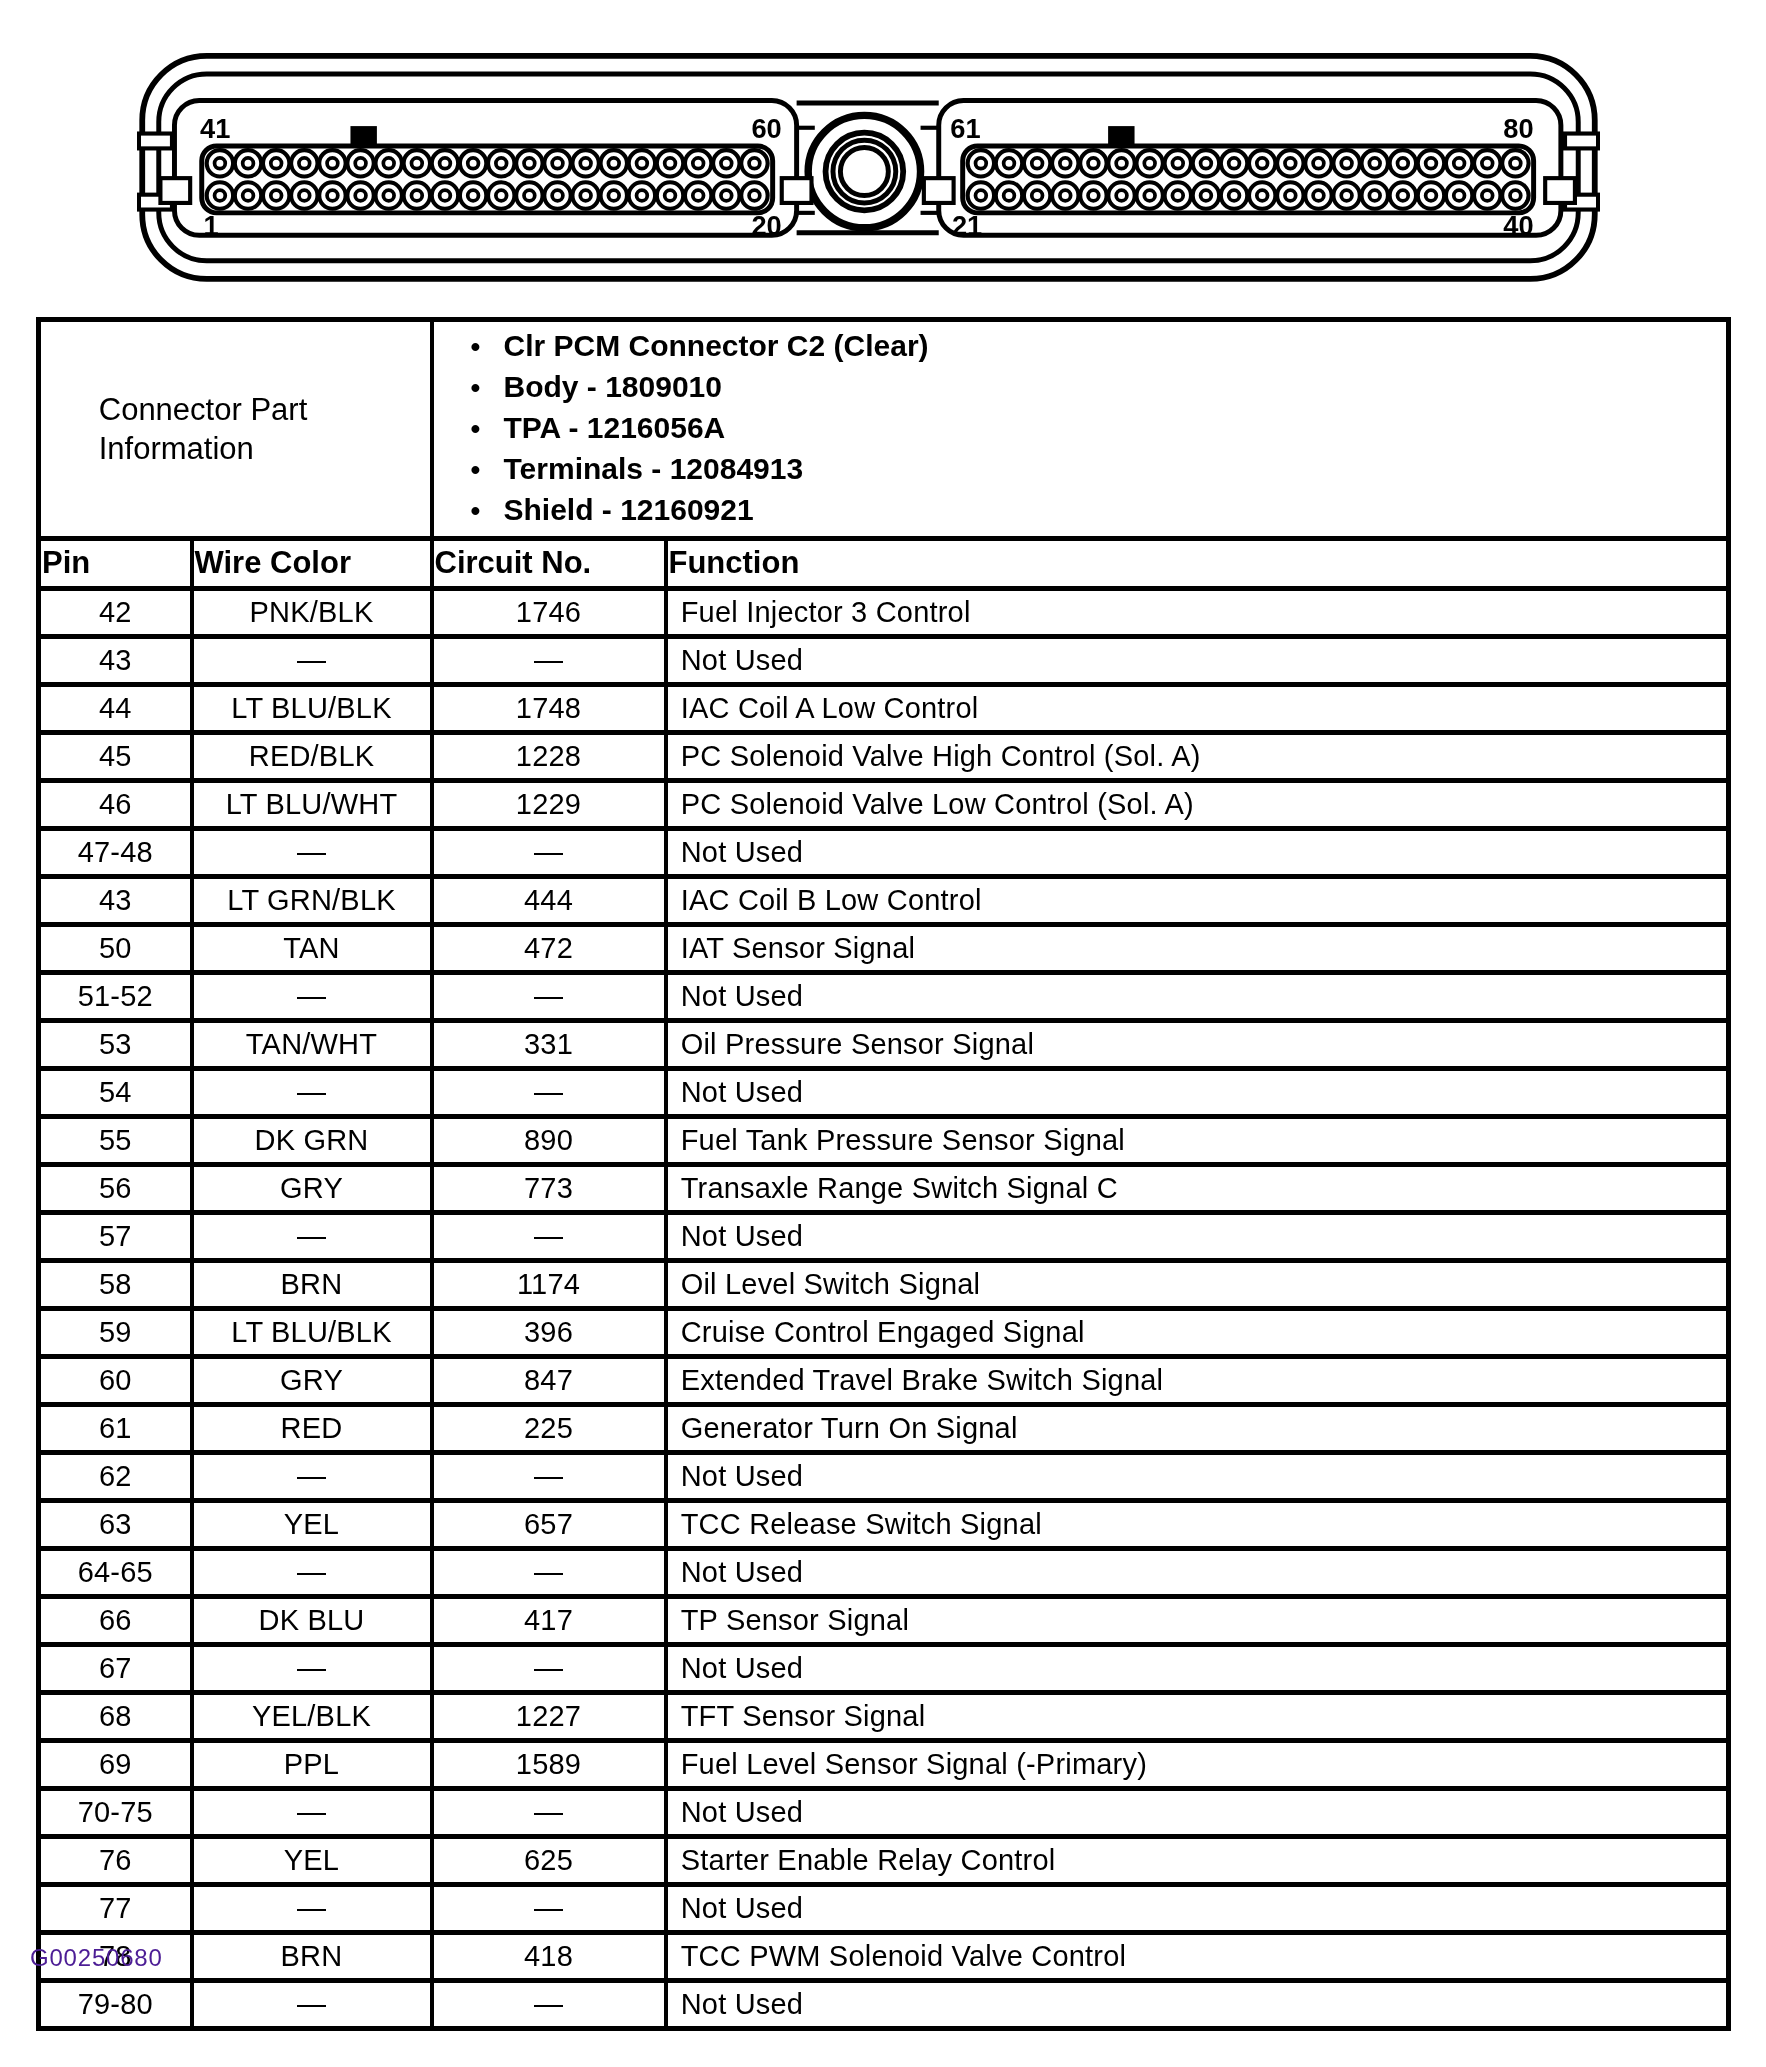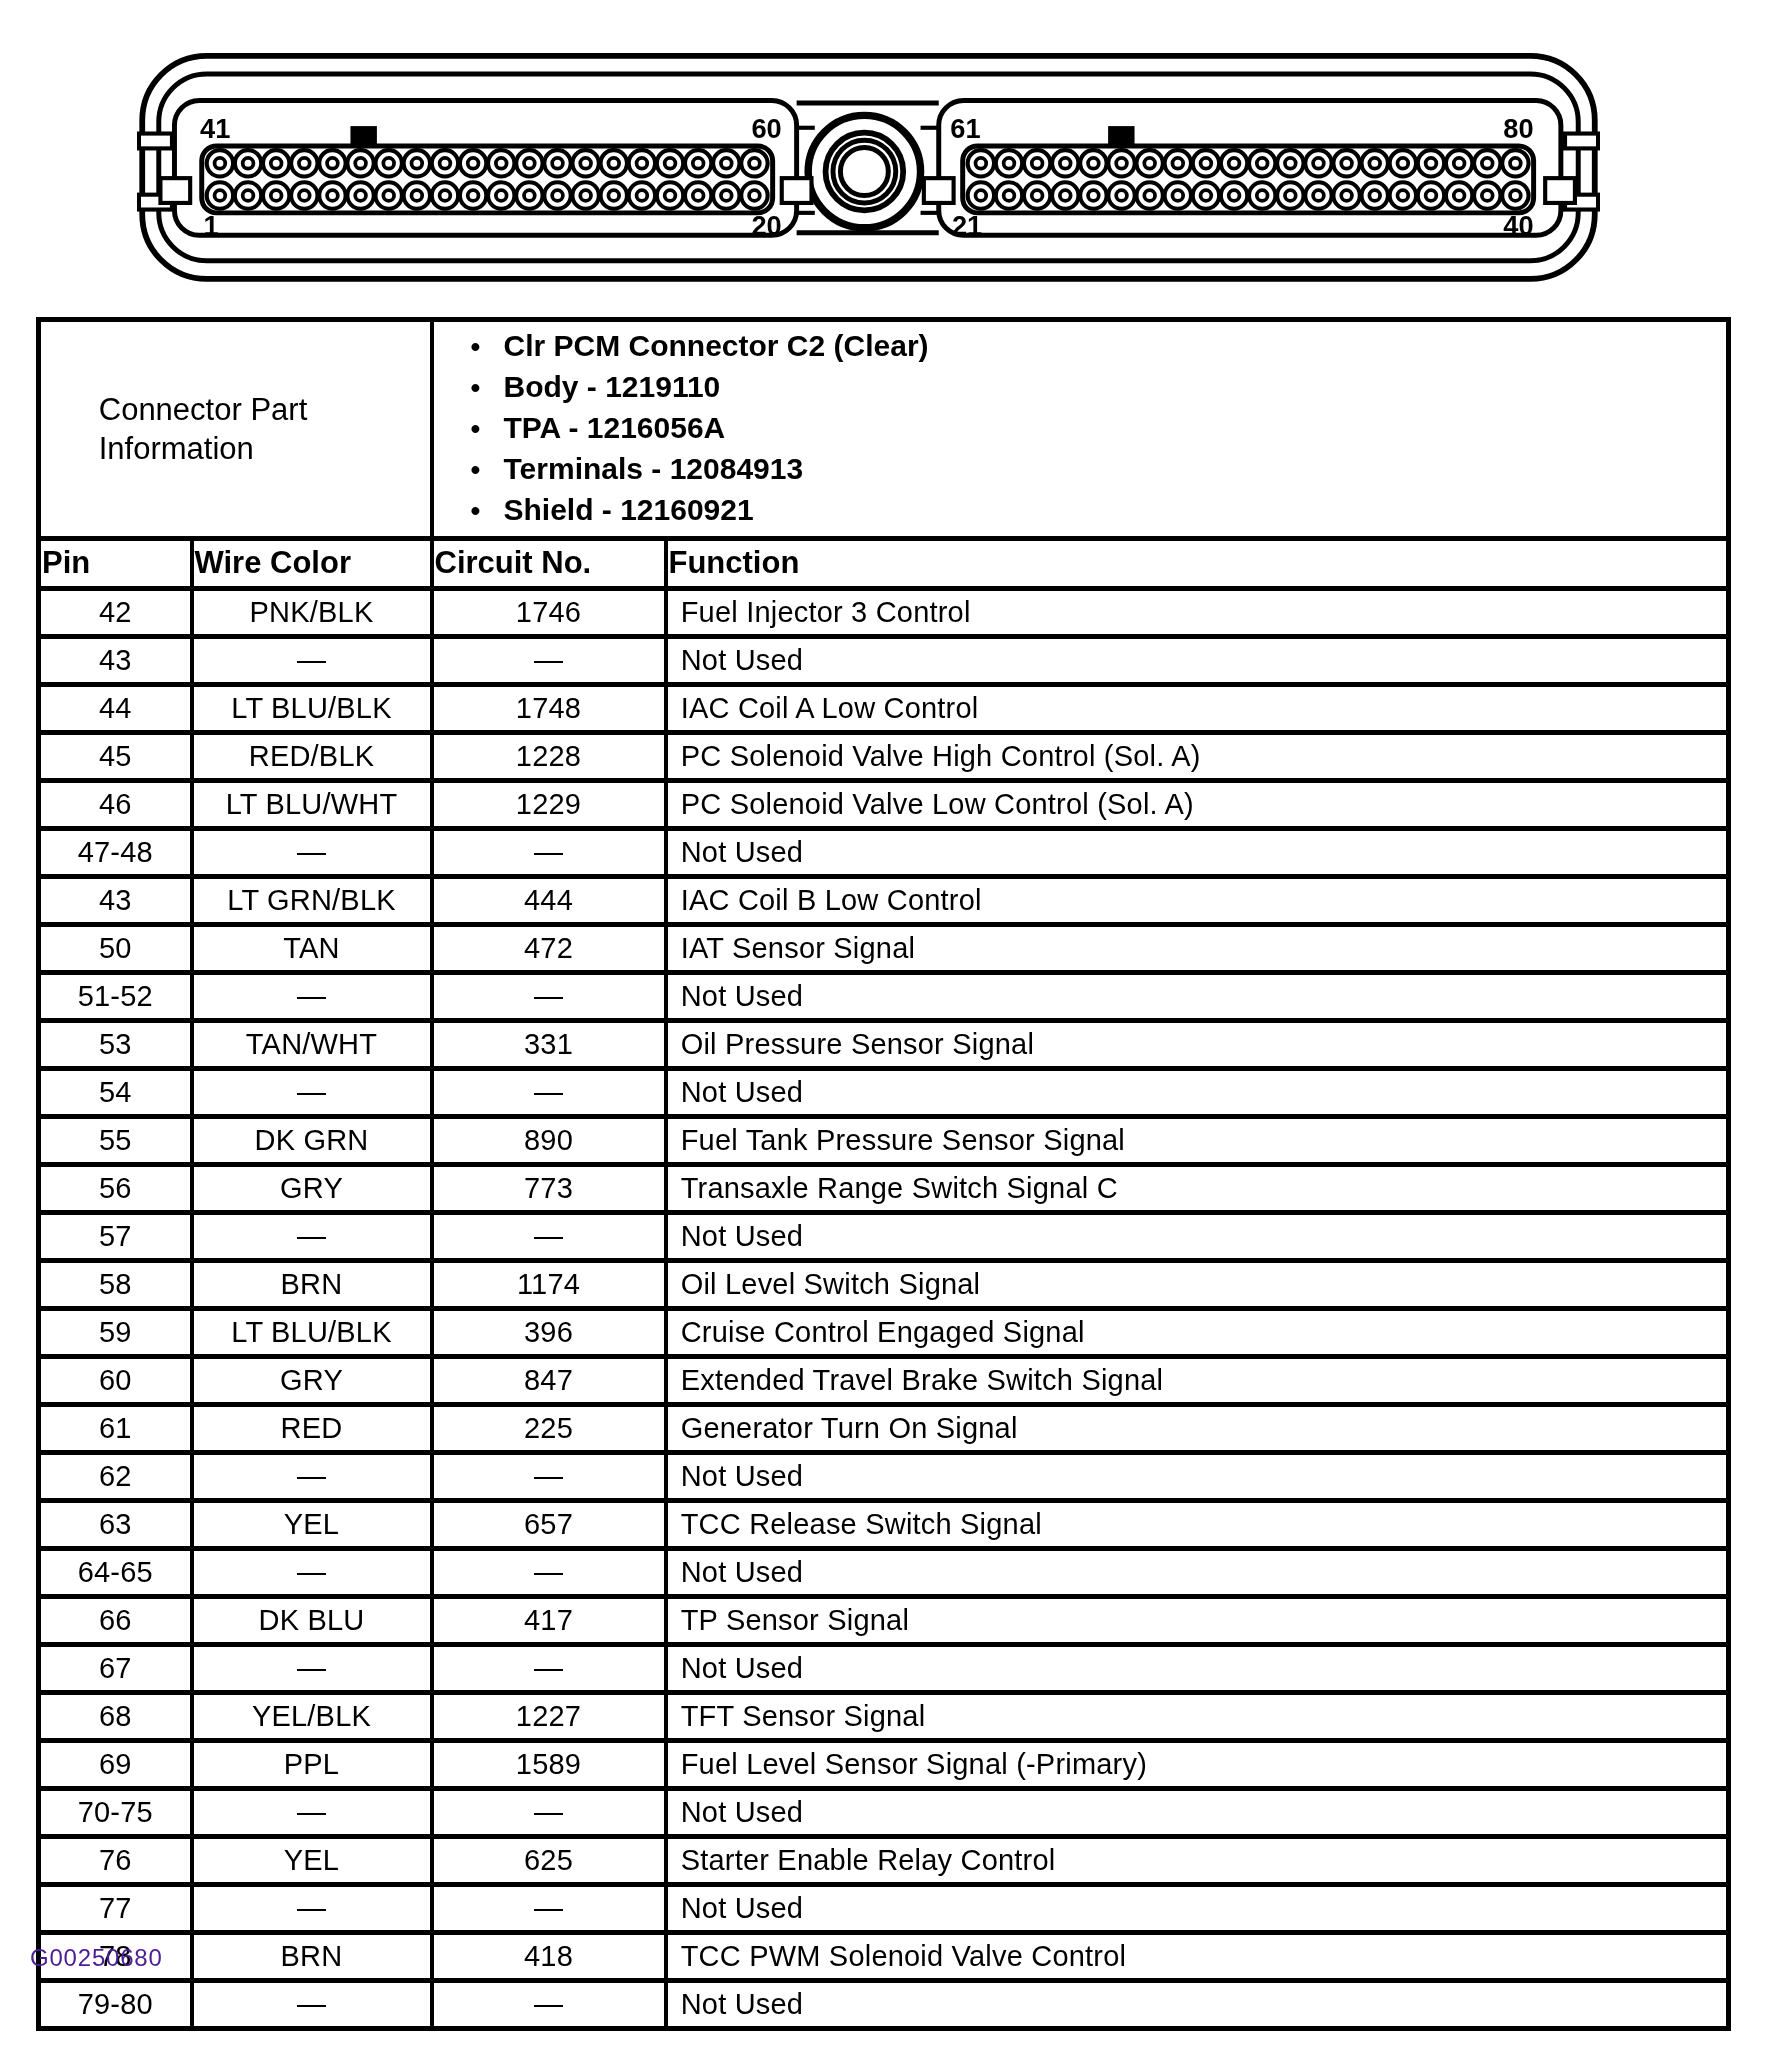--- a/index.html
+++ b/index.html
@@ -334,21 +334,21 @@
           <div class="info-title">Connector Part Information</div>
         </td>
         <td colspan="2" class="info-bullets-cell">
           <ul class="info-bullets" id="info-bullets">
               <li>
                 <span class="dot">•</span>
                 <span>Clr PCM Connector C2 (Clear)</span>
               </li>
               <li>
                 <span class="dot">•</span>
-                <span>Body - 1219110</span>
+                <span>Body - 1809010</span>
               </li>
               <li>
                 <span class="dot">•</span>
                 <span>TPA - 1216056A</span>
               </li>
               <li>
                 <span class="dot">•</span>
                 <span>Terminals - 12084913</span>
               </li>
               <li>

